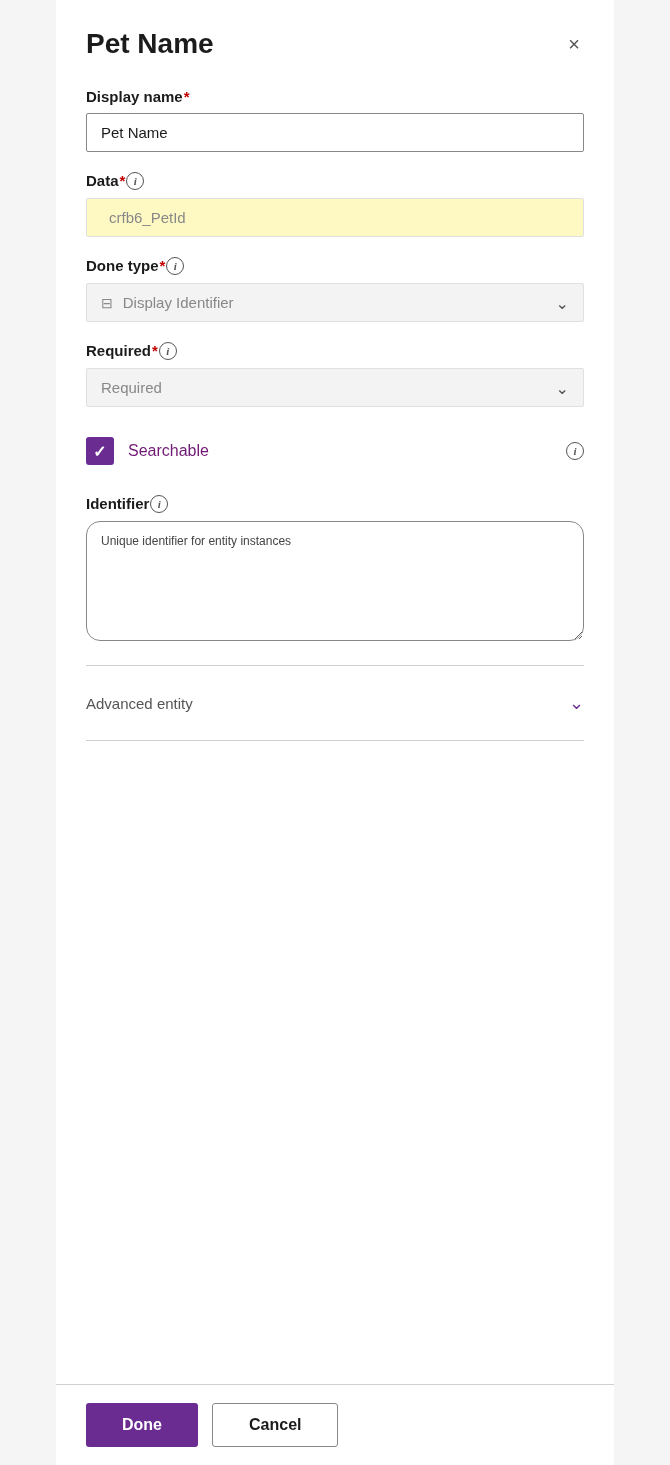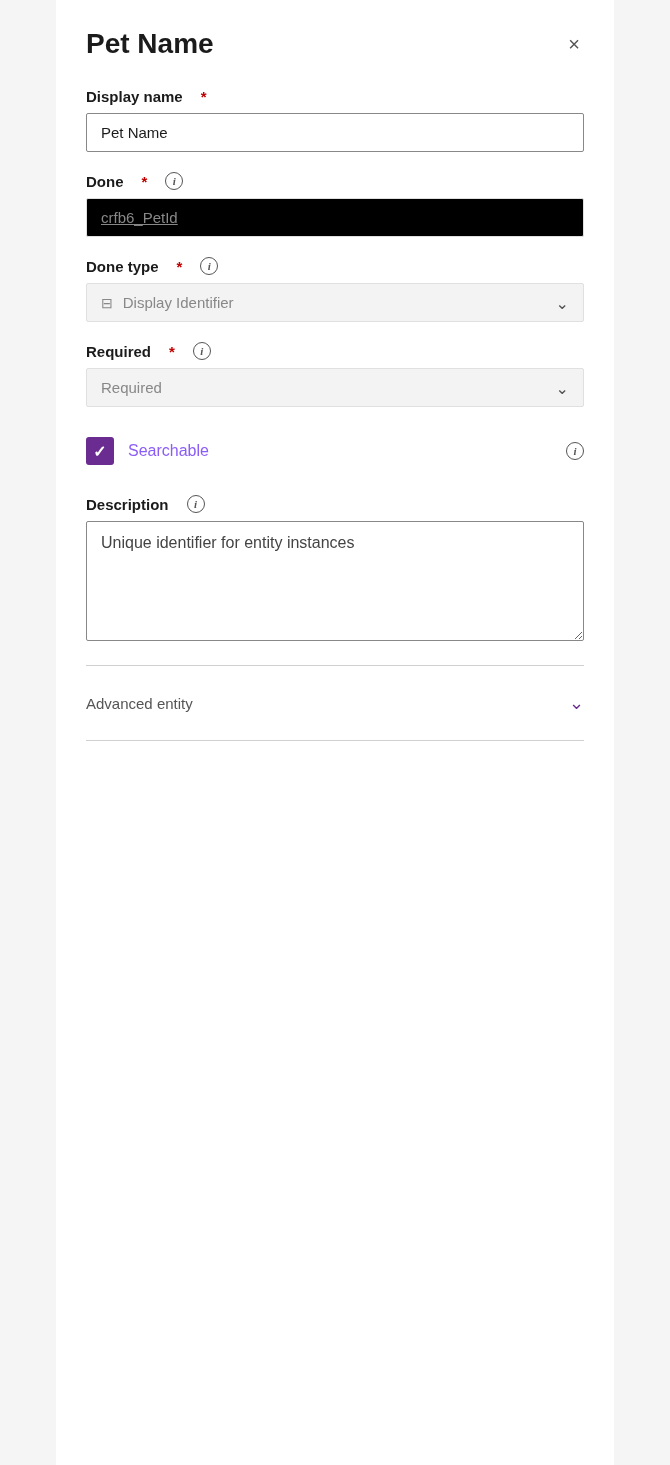--- a/index.html
+++ b/index.html
@@ -55,22 +55,22 @@
       line-height: 1;
     }
 
     
     .field-section {
       margin-bottom: 20px;
     }
 
     .field-label {
       display: flex;
-      align-items: flex-end;
-      gap: 18px;
+      align-items: flex-start;
+      gap: 1px;
       font-size: 15px;
       font-weight: 700;
       color: #1b1b1b;
       margin-bottom: 8px;
     }
 
     .required-star {
       color: #c00000;
       font-weight: 700;
     }
@@ -97,28 +97,27 @@
       border: 1.5px solid #888;
       border-radius: 2px;
       font-size: 15px;
       color: #1b1b1b;
       background: #fff;
       outline: none;
     }
 
     .readonly-input {
       width: 100%;
-      padding: 10px 14px;
+      padding: 10px 22px;
       border: 1.5px solid #e0e0e0;
       border-radius: 2px;
       font-size: 15px;
       color: #888;
-      background: #000000;
+      background: #fef9c3;
       outline: none;
-      text-decoration: underline;
     }
 
     .select-wrapper {
       position: relative;
       width: 100%;
     }
 
     .select-field-with-icon {
       display: flex;
       align-items: center;
@@ -171,36 +170,36 @@
     }
 
     .checkbox-custom .checkmark {
       color: white;
       font-size: 16px;
       font-weight: 700;
     }
 
     .checkbox-label {
       font-size: 16px;
-      color: #8b5cf6;
+      color: #701a75;
       flex: 1;
     }
 
     .checkbox-info {
       margin-left: auto;
     }
 
     
     .description-textarea {
       width: 100%;
       min-height: 120px;
       padding: 12px 14px;
       border: 1.5px solid #888;
-      border-radius: 2px;
-      font-size: 16px;
+      border-radius: 14px;
+      font-size: 12px;
       color: #444;
       background: #fff;
       outline: none;
       resize: vertical;
       font-family: 'Segoe UI', Arial, sans-serif;
     }
 
     
     .divider {
       border: none;
@@ -272,21 +271,21 @@
     <div class="field-section">
       <div class="field-label">
         <span>Display name</span>
         <span class="required-star">*</span>
       </div>
       <input class="text-input" type="text" value="Pet Name" style="">
     </div>
 
     <div class="field-section">
       <div class="field-label">
-        <span>Done</span>
+        <span>Data</span>
         <span class="required-star">*</span>
         <span class="info-icon">i</span>
       </div>
       <input class="readonly-input" type="text" readonly="" value="crfb6_PetId" style="">
     </div>
 
     <div class="field-section">
       <div class="field-label">
         <span>Done type</span>
         <span class="required-star">*</span>
@@ -318,30 +317,34 @@
     <div class="checkbox-row">
       <div class="checkbox-custom">
         <span class="checkmark">✓</span>
       </div>
       <span class="checkbox-label">Searchable</span>
       <span class="info-icon checkbox-info">i</span>
     </div>
 
     <div class="field-section">
       <div class="field-label">
-        <span>Description</span>
+        <span>Identifier</span>
         <span class="info-icon">i</span>
       </div>
       <textarea class="description-textarea" style="">Unique identifier for entity instances</textarea>
     </div>
 
     <hr class="divider">
 
     <div class="advanced-options-row">
       <span class="advanced-options-label">Advanced entity</span>
       <span class="chevron-down">⌄</span>
     </div>
 
     <hr class="divider">
 
   </div>
 
+  <div class="footer">
+    <button class="btn-done">Done</button>
+    <button class="btn-cancel">Cancel</button>
+  </div>
 </div>
 
 </body></html>

